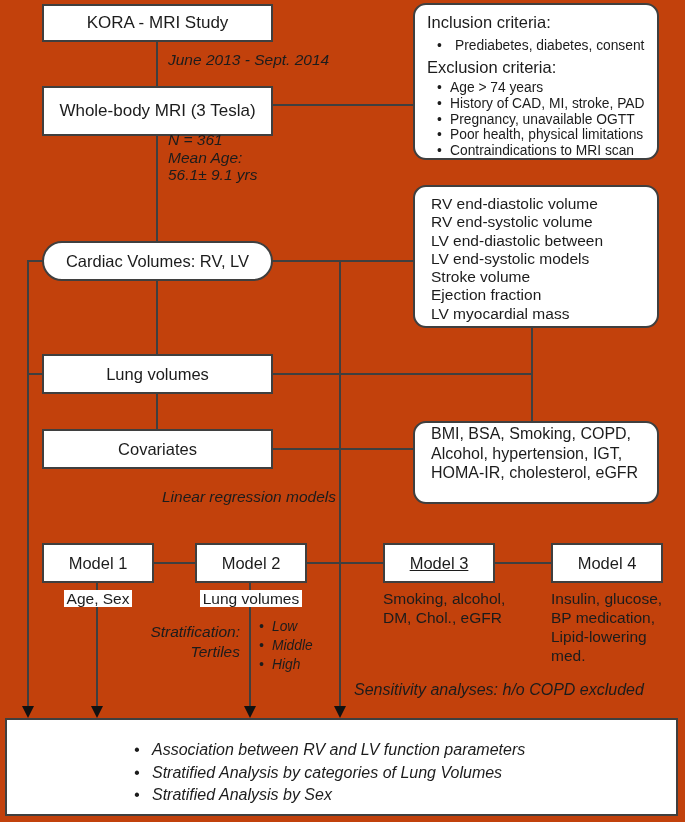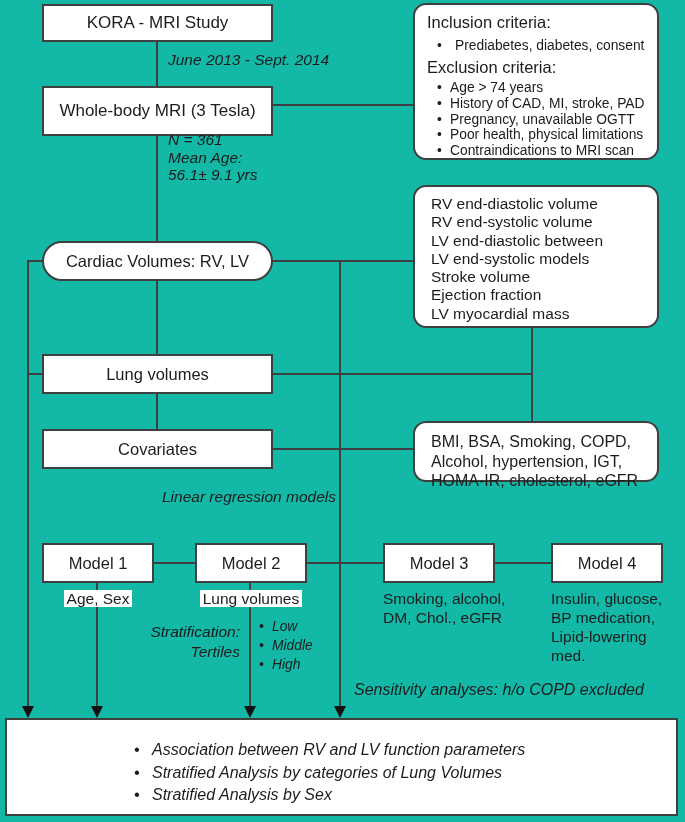--- a/index.html
+++ b/index.html
@@ -1,17 +1,17 @@
 <!DOCTYPE html>
 <html><head>
 <meta charset="utf-8">
 <style>
   html,body{margin:0;padding:0;background:#ffffff;}
   #canvas{
-    position:relative;width:685px;height:822px;background:#14b8a6;
+    position:relative;width:685px;height:822px;background:#c2410c;
     font-family:"Liberation Sans", sans-serif;color:#1c1c1c;overflow:hidden;
   }
   .box{
     position:absolute;border:2px solid #3f3f3f;background:#ffffff;
     display:flex;align-items:center;justify-content:center;
     font-size:16.5px;text-align:center;box-sizing:border-box;
   }
   .rbox{
     position:absolute;border:2px solid #3f3f3f;border-radius:13px;background:#ffffff;
     box-sizing:border-box;font-size:15.5px;line-height:18.6px;
@@ -88,21 +88,21 @@
   <div class="box" style="left:42px;top:429px;width:231px;height:40px;">
     <span>Covariates</span>
   </div>
 
   <div class="box" style="left:42px;top:543px;width:112px;height:40px;">
     <span>Model 1</span>
   </div>
   <div class="box" style="left:195px;top:543px;width:112px;height:40px;">
     <span>Model 2</span>
   </div>
-  <div class="box" style="left:383px;top:543px;width:112px;height:40px;">
+  <div class="box" style="left:383px;top:543px;width:112px;height:40px;text-decoration:underline;">
     <span>Model 3</span>
   </div>
   <div class="box" style="left:551px;top:543px;width:112px;height:40px;">
     <span>Model 4</span>
   </div>
 
   <div class="rbox" style="left:413px;top:3px;width:246px;height:157px;padding:8px 8px 6px 12px;">
     <div class="crit-head">Inclusion criteria:</div>
     <ul class="list-plain" style="margin:3px 0 5px 8px;">
       <li class="b-item crit-item" style="padding-left:20px;margin-top:6px;">Prediabetes, diabetes, consent</li>
@@ -120,21 +120,21 @@
   <div class="rbox" style="left:413px;top:185px;width:246px;height:143px;padding:8px 6px 2px 16px;line-height:18.3px;">
     <div>RV end-diastolic volume</div>
     <div>RV end-systolic volume</div>
     <div>LV end-diastolic between</div>
     <div>LV end-systolic models</div>
     <div>Stroke volume</div>
     <div>Ejection fraction</div>
     <div>LV myocardial mass</div>
   </div>
 
-  <div class="rbox" style="left:413px;top:421px;width:246px;height:61px;padding:9px 6px 6px 16px;line-height:19.5px;font-size:16px;">
+  <div class="rbox" style="left:413px;top:421px;width:246px;height:83px;padding:1px 6px 6px 16px;line-height:19.5px;font-size:16px;">
     <div>BMI, BSA, Smoking, COPD,</div>
     <div>Alcohol, hypertension, IGT,</div>
     <div>HOMA-IR, cholesterol, eGFR</div>
   </div>
 
   <div class="rbox" style="left:5px;top:718px;width:673px;height:98px;border-radius:0;padding:19px 0 0 123px;">
     <ul class="list-plain">
       <li class="b-item outcome-item">Association between RV and LV function parameters</li>
       <li class="b-item outcome-item">Stratified Analysis by categories of Lung Volumes</li>
       <li class="b-item outcome-item">Stratified Analysis by Sex</li>

